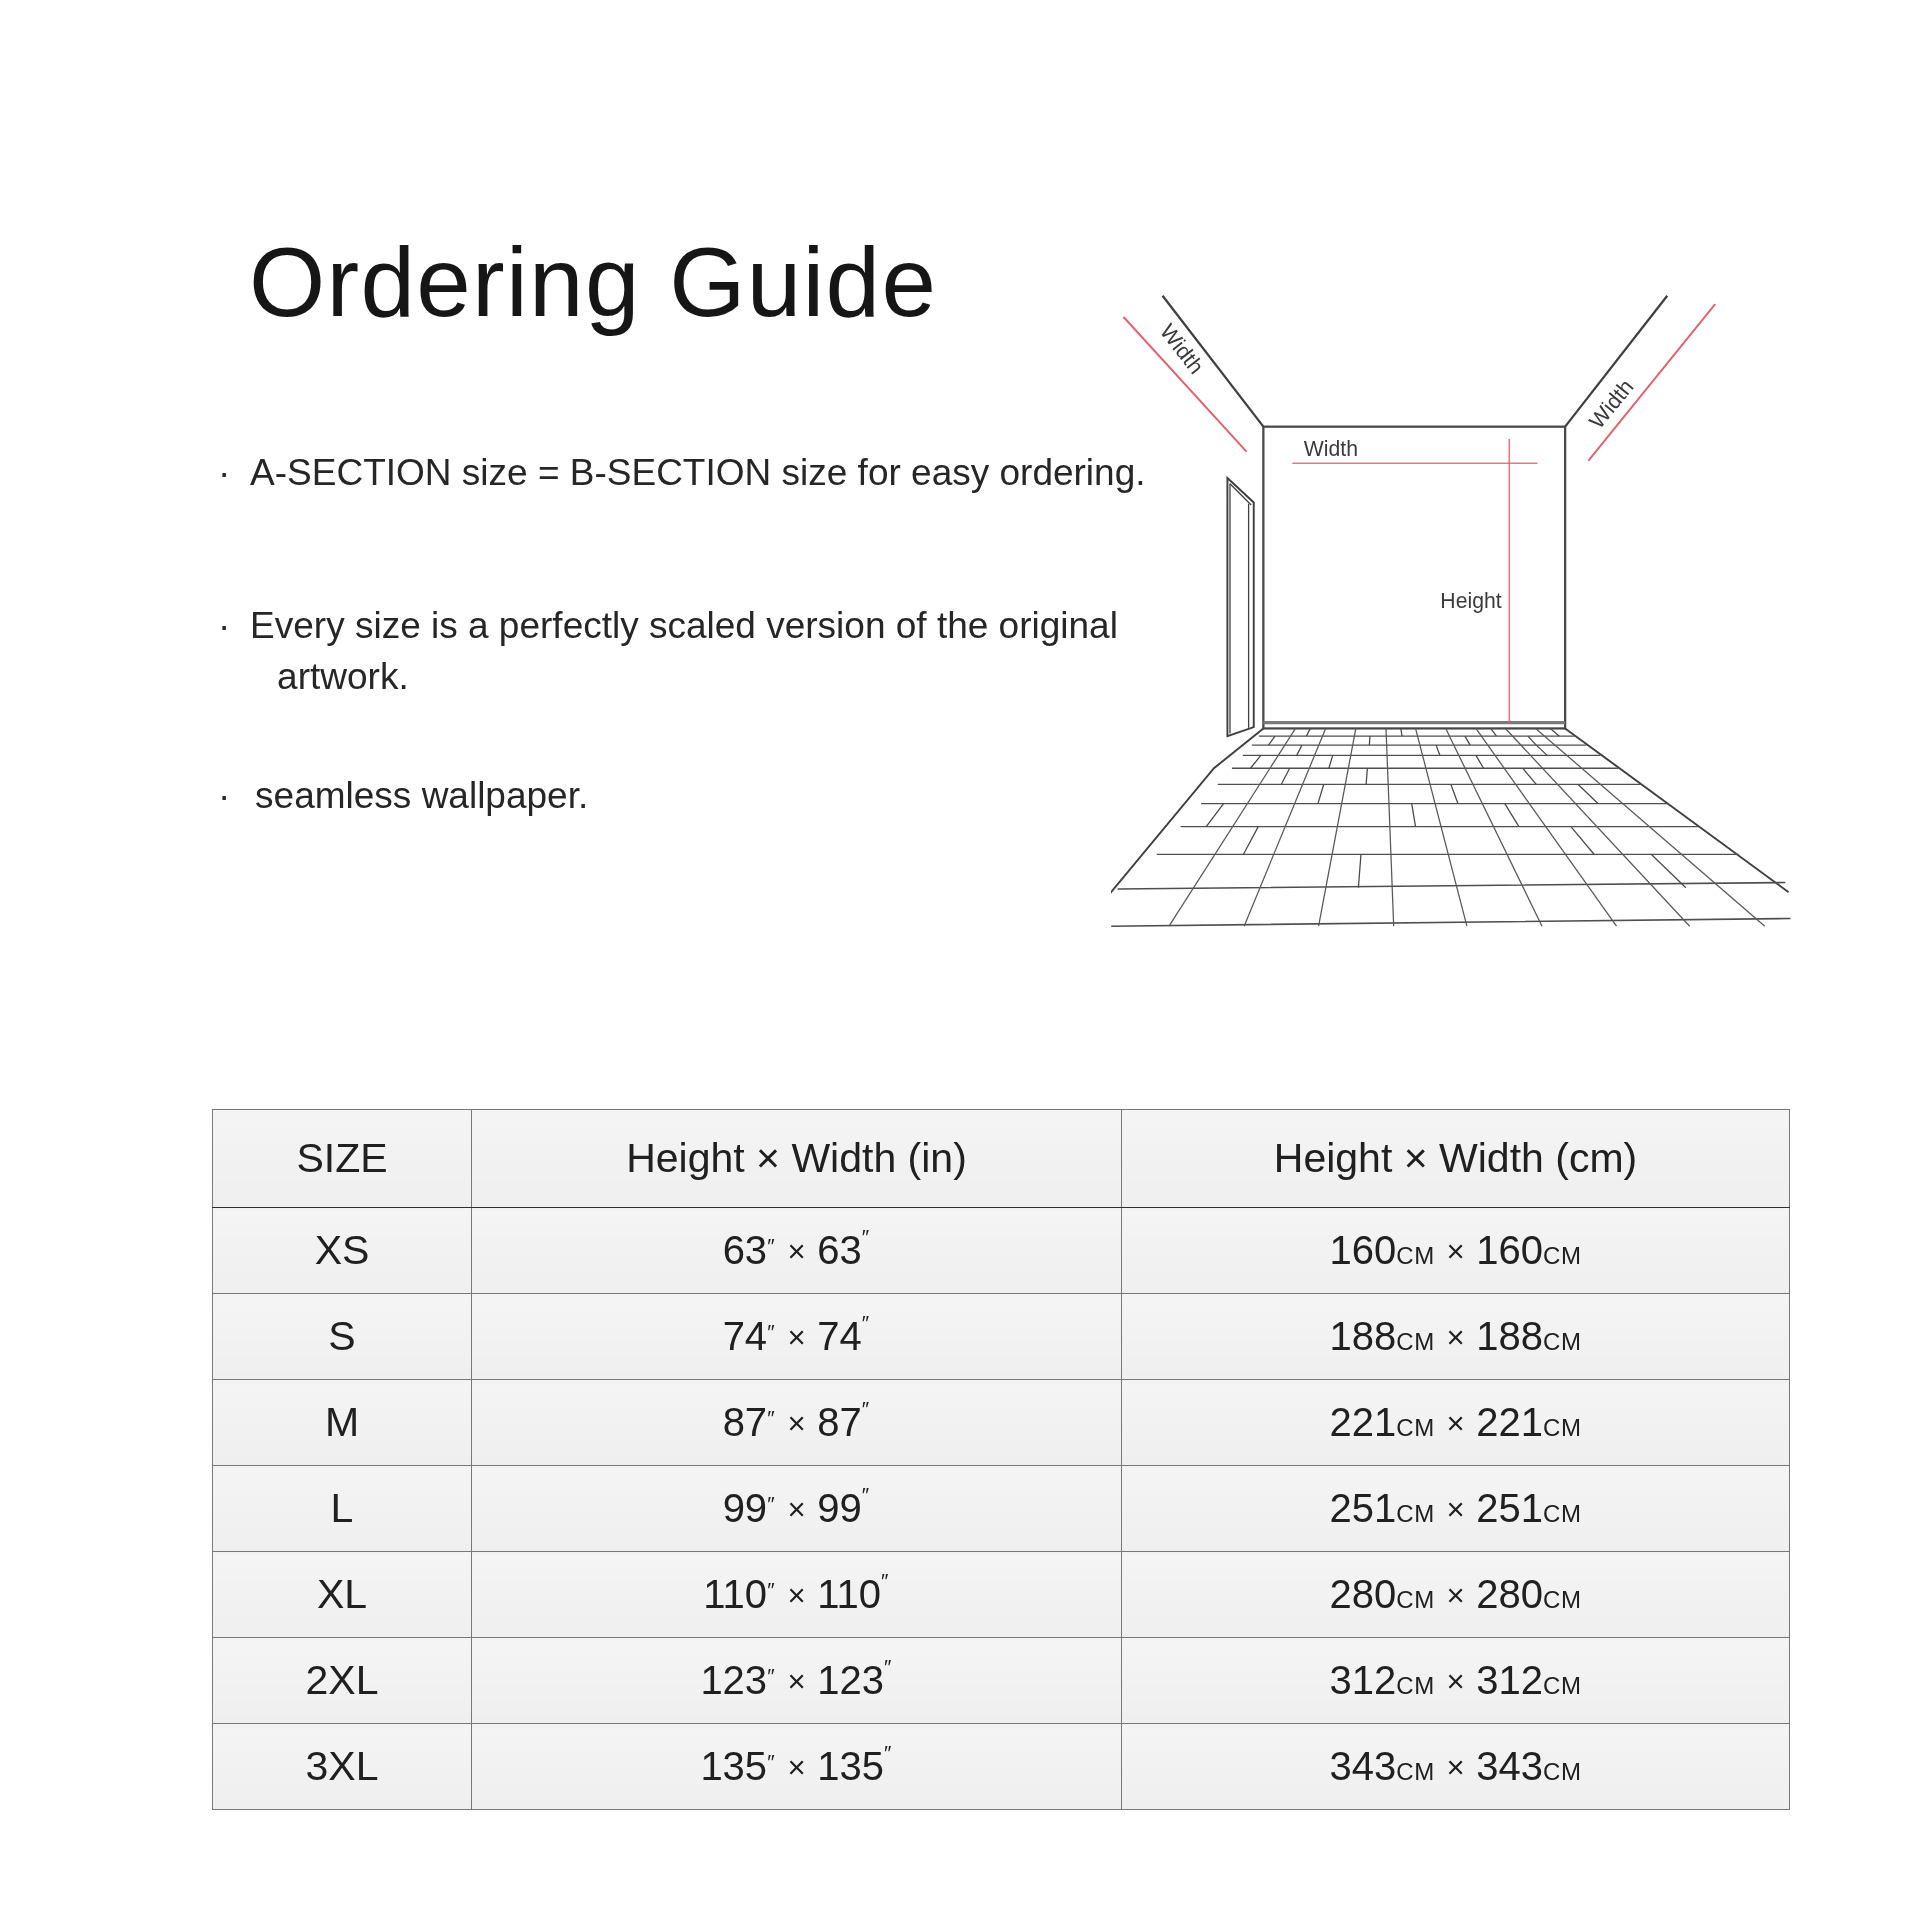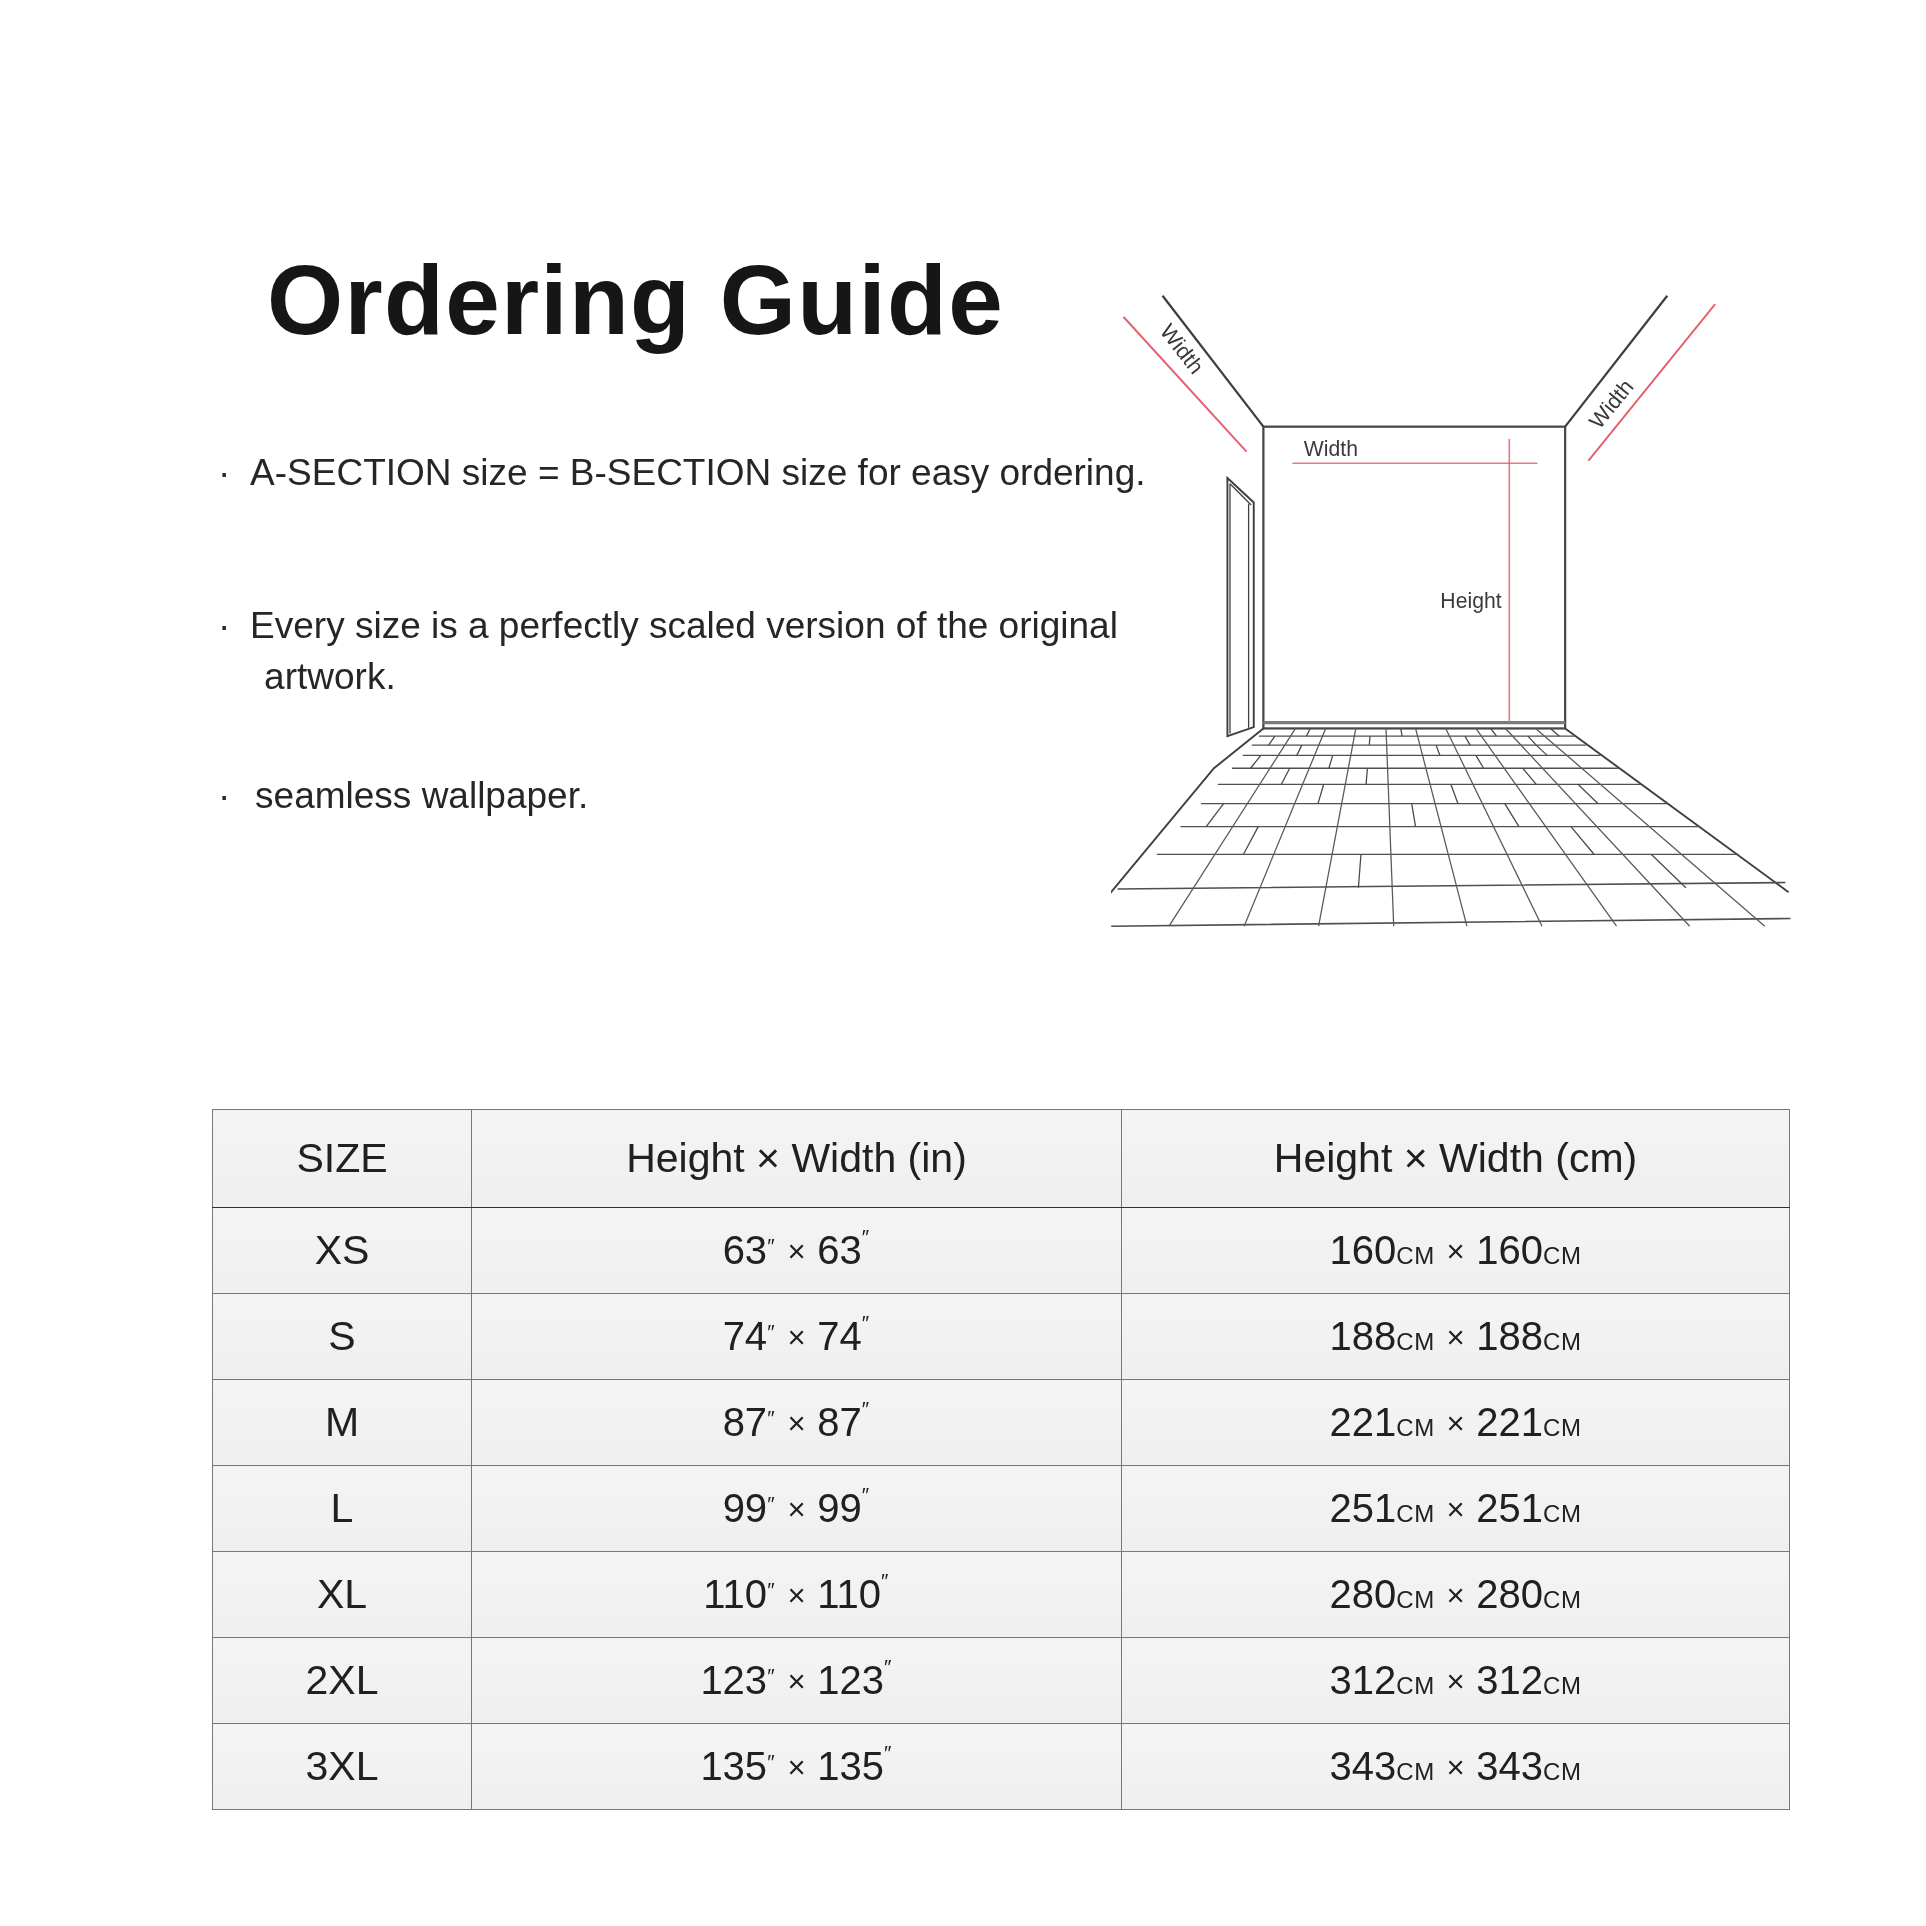--- a/index.html
+++ b/index.html
@@ -2,31 +2,31 @@
 <html style="font-size:10.3px"><head>
 <meta charset="utf-8">
 <style>
   html,body{margin:0;padding:0;background:#ffffff;}
   .page{
     position:relative;width:1926px;height:1926px;background:#ffffff;overflow:hidden;
     font-family:"Liberation Sans","DejaVu Sans",sans-serif;color:#262626;
   }
   
   .title{
-    position:absolute;left:249px;top:226px;margin:18px;
-    font-size:98px;font-weight:700;letter-spacing:1.3px;color:#161616;
+    position:absolute;left:249px;top:226px;margin:0;
+    font-size:98px;font-weight:400;letter-spacing:1.3px;color:#161616;
   }
   
   .bullet{position:absolute;display:flex;align-items:flex-start;font-weight:300;}
   .bullet .dot{font-size:37px;line-height:51px;color:#2a2a2a;width:16.7px;flex:0 0 16.7px;}
   .bullet .txt{font-size:37px;line-height:51px;color:#262626;margin-left:15.4px;}
   .bullet .l2{display:block;}
   .b1{left:218px;top:447px;}
   .b2{left:218px;top:600px;}
-  .b2 .l2{margin-left:14px;}
+  .b2 .l2{margin-left:27px;}
   .b3{left:218px;top:770px;}
   .b3 .l2{margin-left:5px;}
   
   .diagram{position:absolute;left:1111px;top:279px;width:681px;height:687px;}
   .diagram text{font-family:"Liberation Sans","DejaVu Sans",sans-serif;fill:#3a3a3a;}
   
   .size-table{
     position:absolute;left:212px;top:1109px;width:1577px;
     border-collapse:collapse;table-layout:fixed;padding-left:36px;
   }

